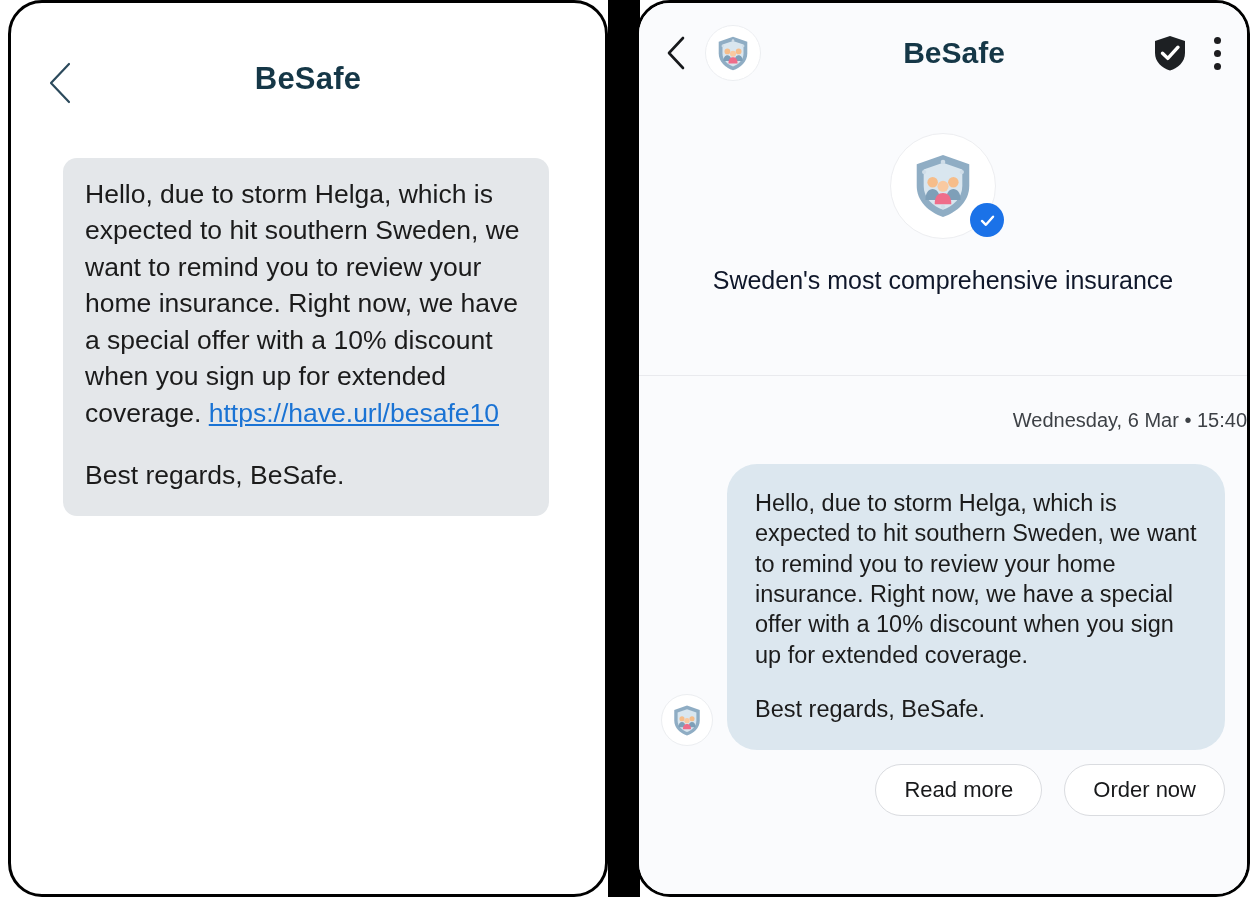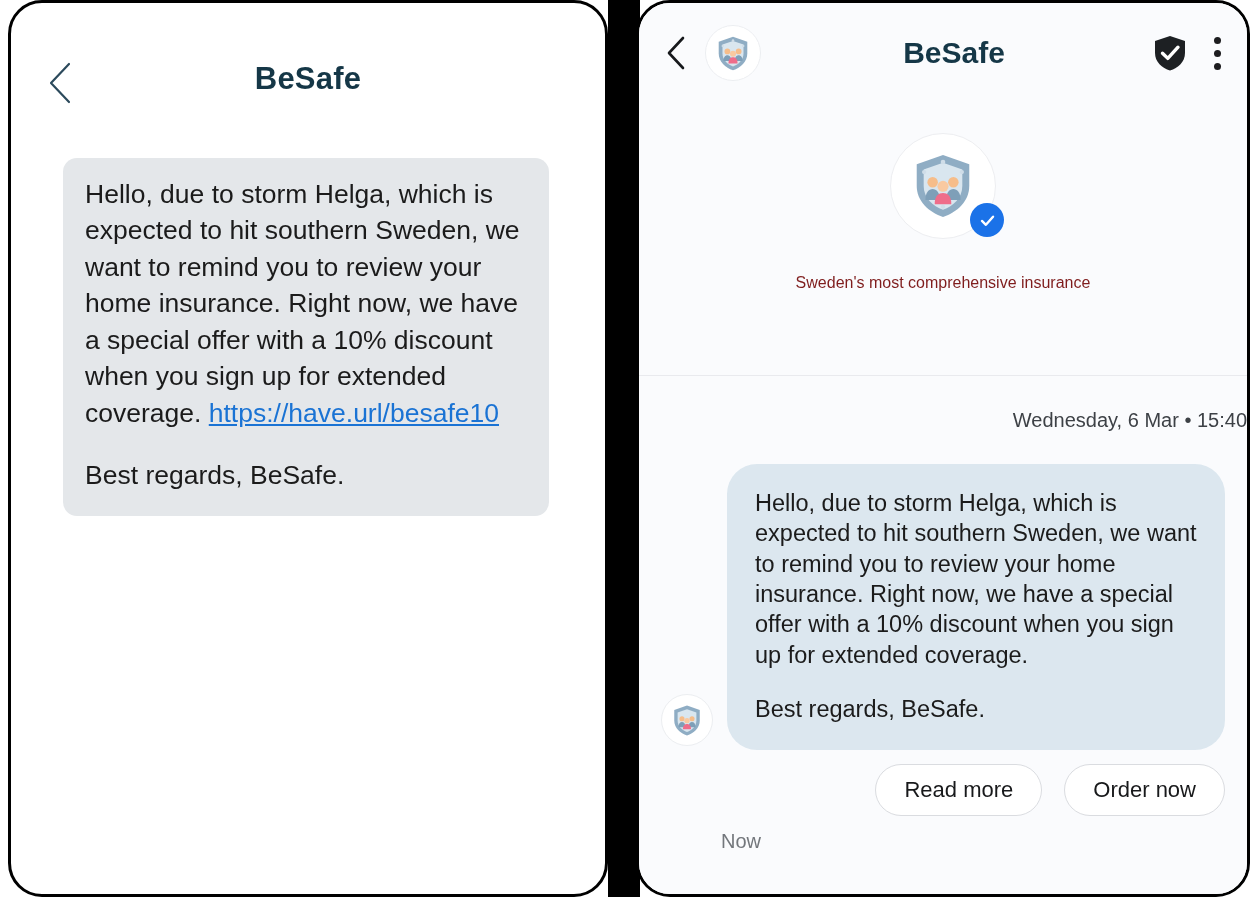--- a/index.html
+++ b/index.html
@@ -200,23 +200,23 @@
     bottom: 2px;
     width: 34px;
     height: 34px;
     border-radius: 50%;
     background: #1b72e8;
     display: flex;
     align-items: center;
     justify-content: center;
   }
   .r-tagline {
-    margin-top: 35px;
-    font-size: 16px;
-    color: #7f1d1d;
+    margin-top: 27px;
+    font-size: 25px;
+    color: #0f172a;
   }
 
   .r-chat-area {
     position: relative;
     height: calc(100% - 100px - 242px);
     background: #fafbfd;
   }
   .r-datestamp {
     text-align: right;
     font-size: 20px;
@@ -393,19 +393,18 @@
         <div class="r-bubble">
           <p><span>Hello, due to storm Helga, which is expected to hit southern Sweden, we want to remind you to review your home insurance. Right now, we have a special offer with a 10% discount when you sign up for extended coverage.</span><span class="spacer-line"></span><span>Best regards, BeSafe.</span></p>
         </div>
       </div>
 
       <div class="r-actions">
         <button class="r-chip">Read more</button>
         <button class="r-chip">Order now</button>
       </div>
 
-      <div class="r-now">Now</div>
 
     </div>
 
   </div>
 
 </div>
 
 </body></html>

